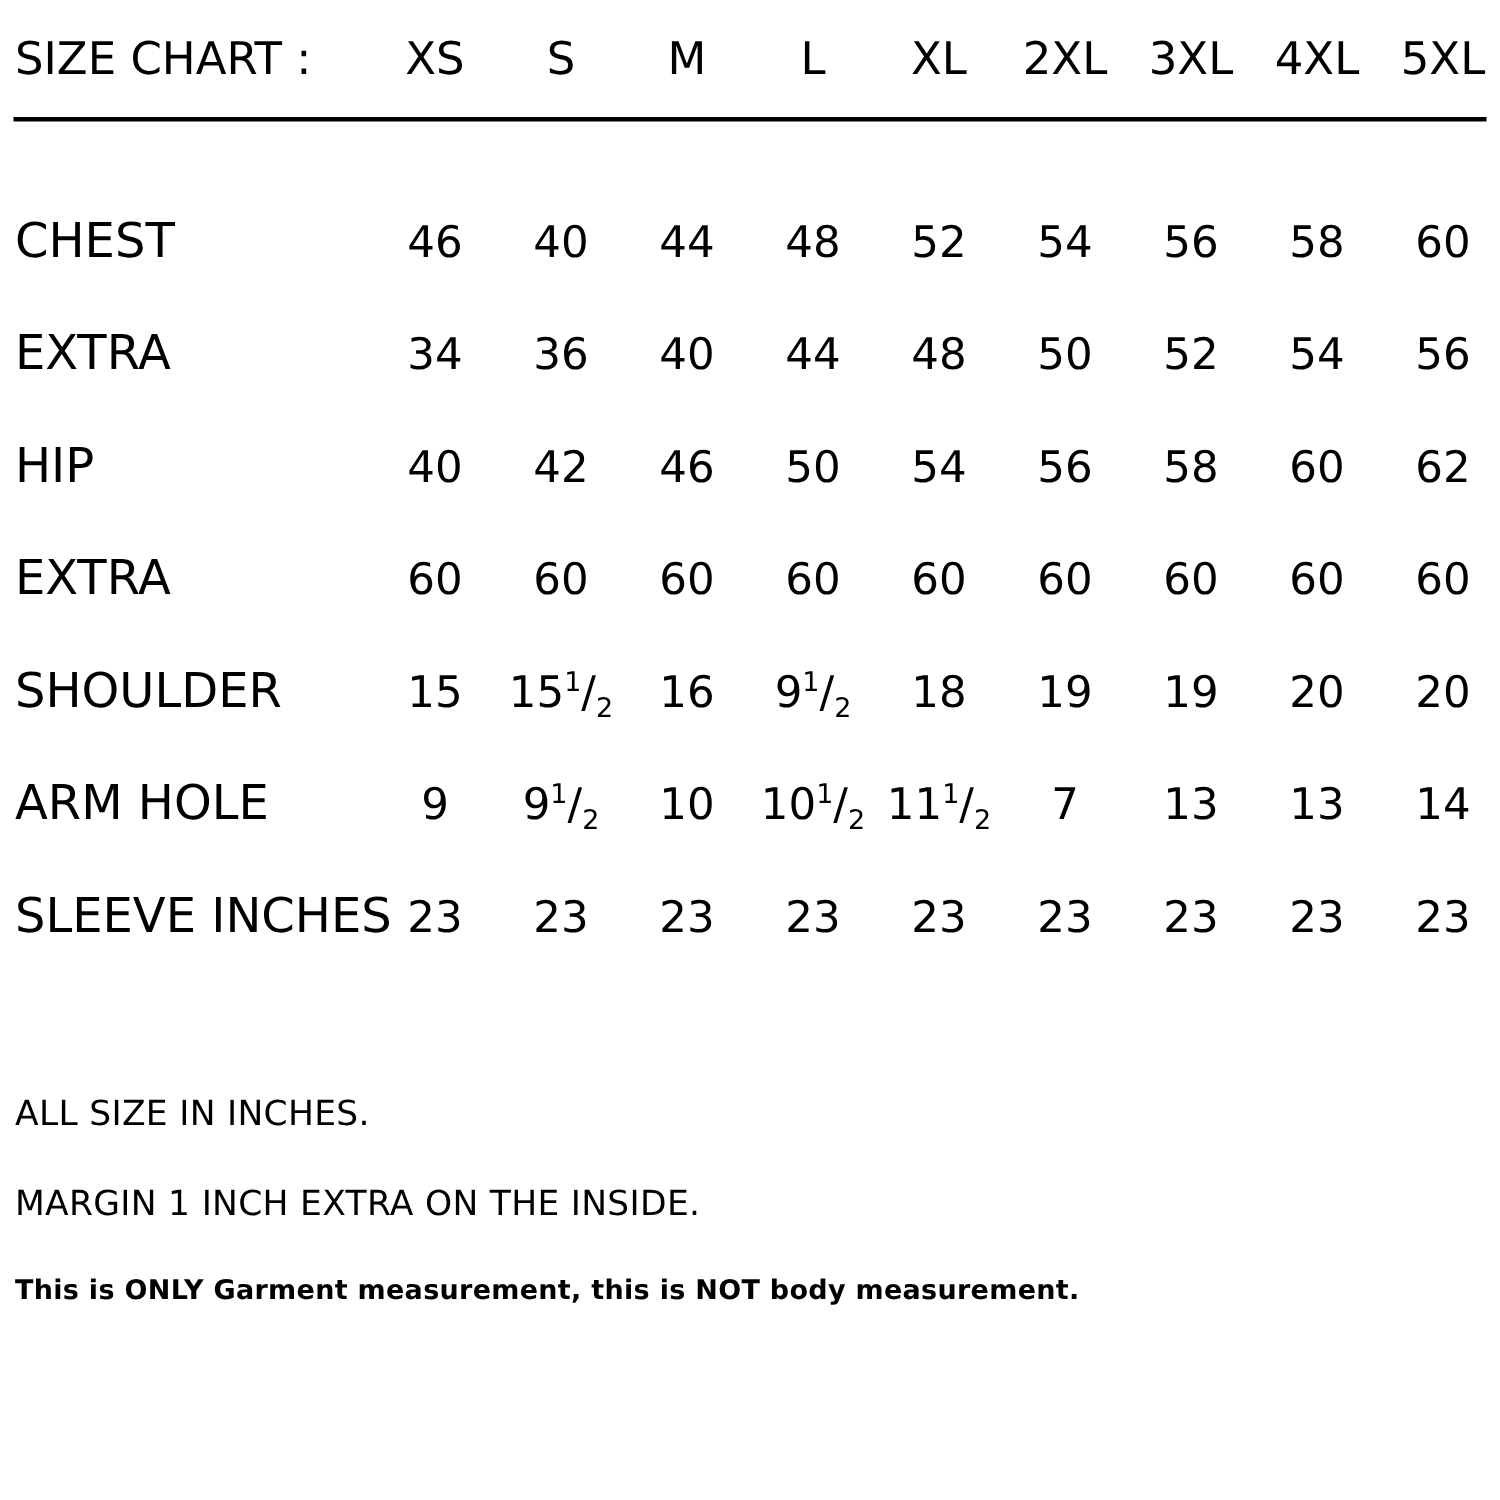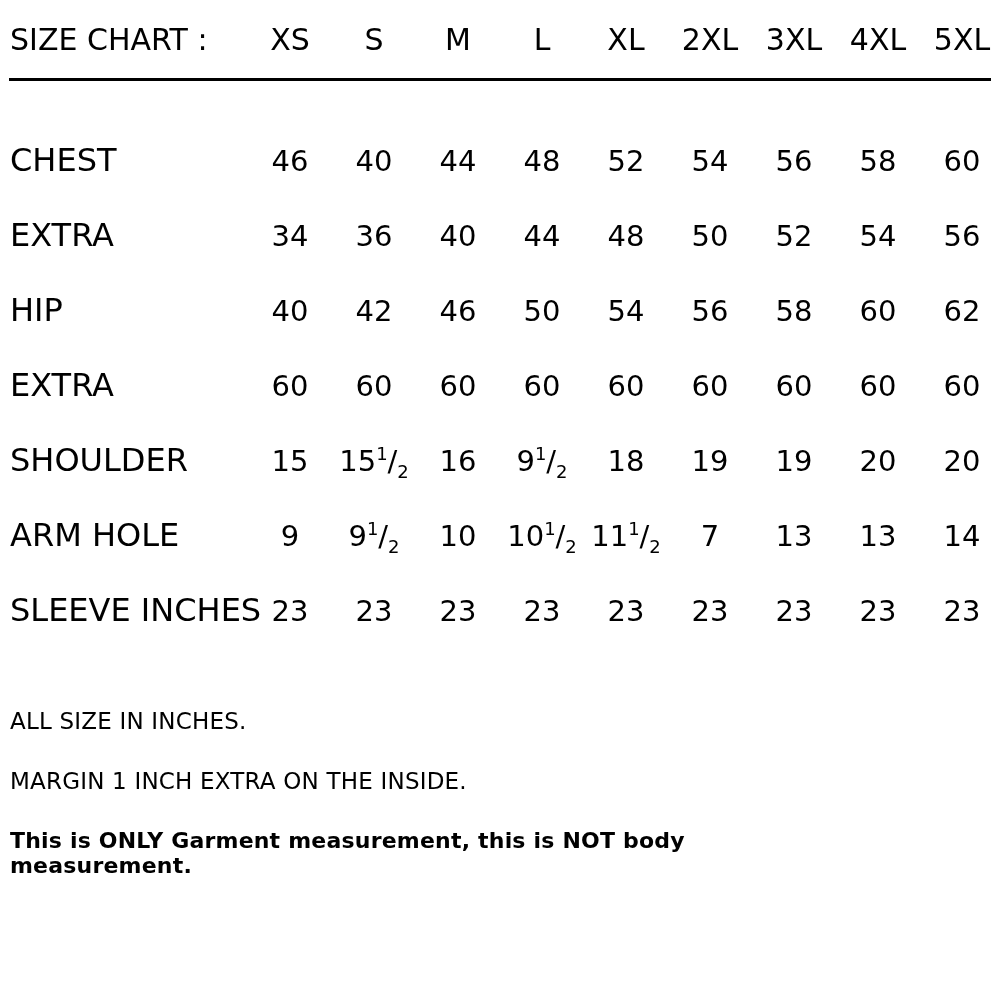--- a/index.html
+++ b/index.html
@@ -80,31 +80,31 @@
   }
   .frac .slash {
     font-size: 1em;
   }
   .frac sub {
     font-size: 0.62em;
     vertical-align: sub;
     line-height: 0;
   }
   .notes {
-    margin-top: 42px;
+    margin-top: 64px;
     padding-left: 10px;
   }
   .note {
     font-size: 23px;
     margin-bottom: 34px;
     letter-spacing: 0.2px;
   }
   .note.bold {
     font-weight: bold;
-    font-size: 22px;
+    font-size: 18px;
     margin-bottom: 0;
   }
 </style>
 </head>
 <body>
 
 <div class="sheet">
 
   <table class="size-table">
     <colgroup>

